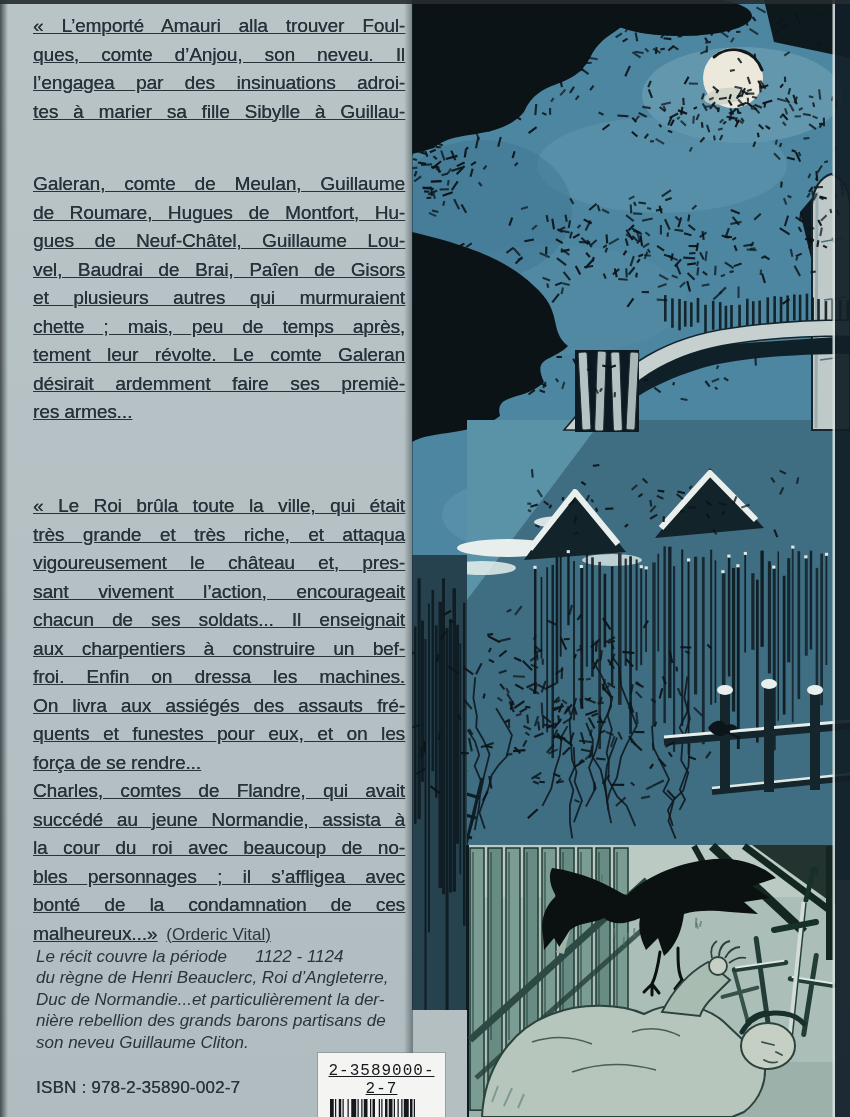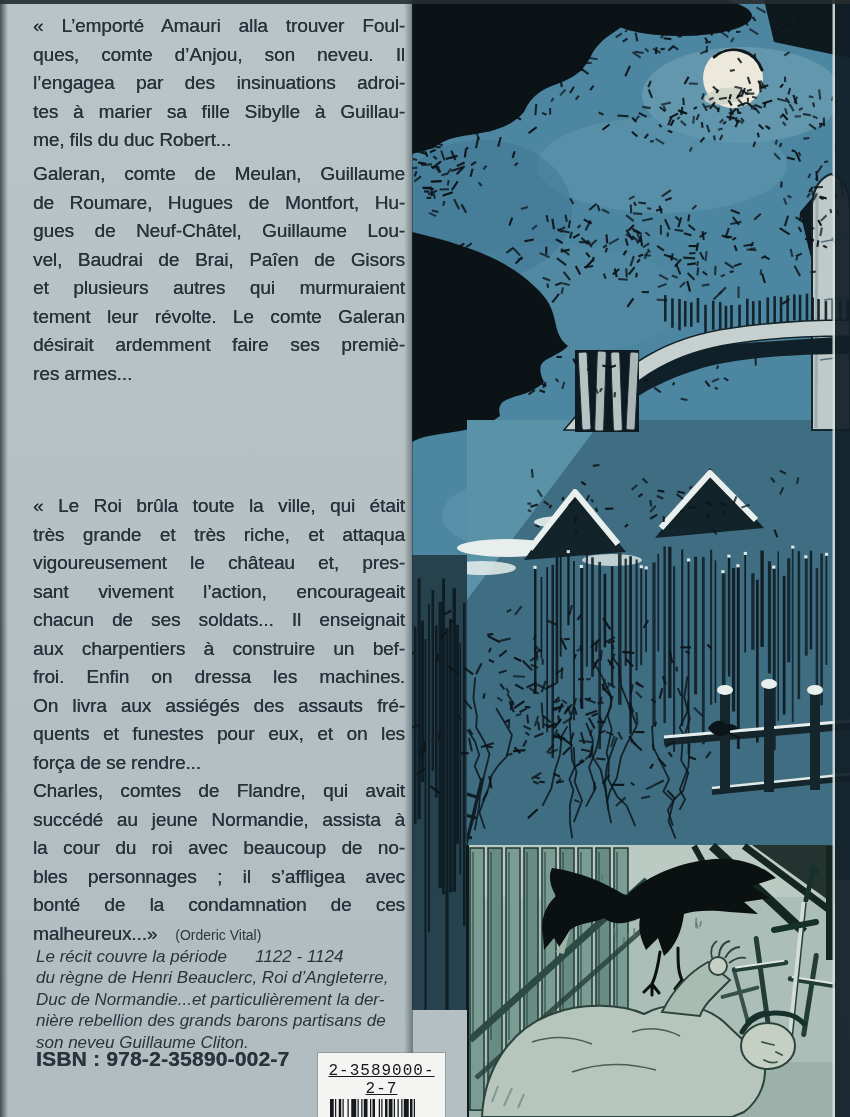--- a/index.html
+++ b/index.html
@@ -2,30 +2,30 @@
 <html><head>
 <meta charset="utf-8">
 <style>
   html,body{margin:0;padding:0;background:#777;}
   .page{position:relative;width:850px;height:1117px;overflow:hidden;
         background:linear-gradient(180deg,#b9c4c7 0%,#b4c0c3 55%,#b0bcbf 100%);
         font-family:"Liberation Sans",sans-serif;}
   .art{position:absolute;left:412px;top:0;width:438px;height:1117px;display:block;}
   .blurb{position:absolute;left:33px;width:372px;color:#28323a;
          font-size:19px;line-height:28.5px;letter-spacing:-0.1px;
-         text-shadow:0.25px 0 0 currentColor;}
+         text-shadow:0.25px 0 0 currentColor;text-decoration:underline;}
   .blurb .line{text-align:justify;text-align-last:justify;}
   .blurb .line.last{text-align-last:left;}
-  .q0{top:12px}.q1{top:160px}.q2{top:492px}.q3{top:777px}
-  .attribution{font-size:14px;letter-spacing:0;text-shadow:none;margin-left:18px;color:#2c363e;}
+  .q0{top:12px}.q1{top:170px}.q2{top:492px}.q3{top:777px}
+  .attribution{font-size:17px;letter-spacing:0;text-shadow:none;margin-left:9px;color:#2c363e;}
   .note{position:absolute;left:36px;top:946px;width:385px;color:#2a343c;
         font-style:italic;font-weight:500;font-size:17px;line-height:21.4px;}
   .note .line{white-space:pre;text-align:left;}
-  .isbn{position:absolute;left:36px;top:1047px;color:#2a343c;font-size:21px;
-        letter-spacing:0.2px;text-shadow:0.2px 0 0 currentColor;font-weight:bold;}
+  .isbn{position:absolute;left:36px;top:1078px;color:#2a343c;font-size:17px;
+        letter-spacing:0.2px;text-shadow:0.2px 0 0 currentColor;}
   .barcode{position:absolute;left:318px;top:1053px;width:127px;height:64px;
            background:#f4f5f2;z-index:5;text-align:center;
            box-shadow:0 0 0 1px rgba(90,100,100,.35);}
   .bc-top{font-family:"Liberation Mono",monospace;font-size:16px;letter-spacing:1px;
           color:#15191c;padding-top:9px;text-decoration:underline;}
   .bc-bars{display:block;margin:1px auto 0;}
   .bc-bottom{font-family:"Liberation Mono",monospace;font-size:10px;letter-spacing:0.5px;
              color:#15191c;margin-top:-1px;text-align:center;}
   .edge-top{position:absolute;left:0;top:0;right:0;height:4px;background:#262c30;opacity:.9;z-index:6;}
   .edge-left{position:absolute;left:0;top:0;bottom:0;width:8px;z-index:6;
@@ -1332,28 +1332,28 @@
     <rect x="423" y="0" width="15" height="1117" fill="#121f28" opacity="0.93"></rect>
   </svg>
 
   <div class="seam"></div>
 
   <div class="blurb q0">
       <div class="line">« L’emporté Amauri alla trouver Foul-</div>
       <div class="line">ques, comte d’Anjou, son neveu. Il</div>
       <div class="line">l’engagea par des insinuations adroi-</div>
       <div class="line">tes à marier sa fille Sibylle à Guillau-</div>
-      <div class="line last">me, fils du duc Robert...</div>
     </div>
   <div class="blurb q1">
       <div class="line">Galeran, comte de Meulan, Guillaume</div>
       <div class="line">de Roumare, Hugues de Montfort, Hu-</div>
       <div class="line">gues de Neuf-Châtel, Guillaume Lou-</div>
       <div class="line">vel, Baudrai de Brai, Paîen de Gisors</div>
       <div class="line">et plusieurs autres qui murmuraient</div>
+      <div class="line">chette ; mais, peu de temps après,</div>
       <div class="line">tement leur révolte. Le comte Galeran</div>
       <div class="line">désirait ardemment faire ses premiè-</div>
       <div class="line last">res armes...</div>
     </div>
   <div class="blurb q2">
       <div class="line">« Le Roi brûla toute la ville, qui était</div>
       <div class="line">très grande et très riche, et attaqua</div>
       <div class="line">vigoureusement le château et, pres-</div>
       <div class="line">sant vivement l’action, encourageait</div>
       <div class="line">chacun de ses soldats... Il enseignait</div>

